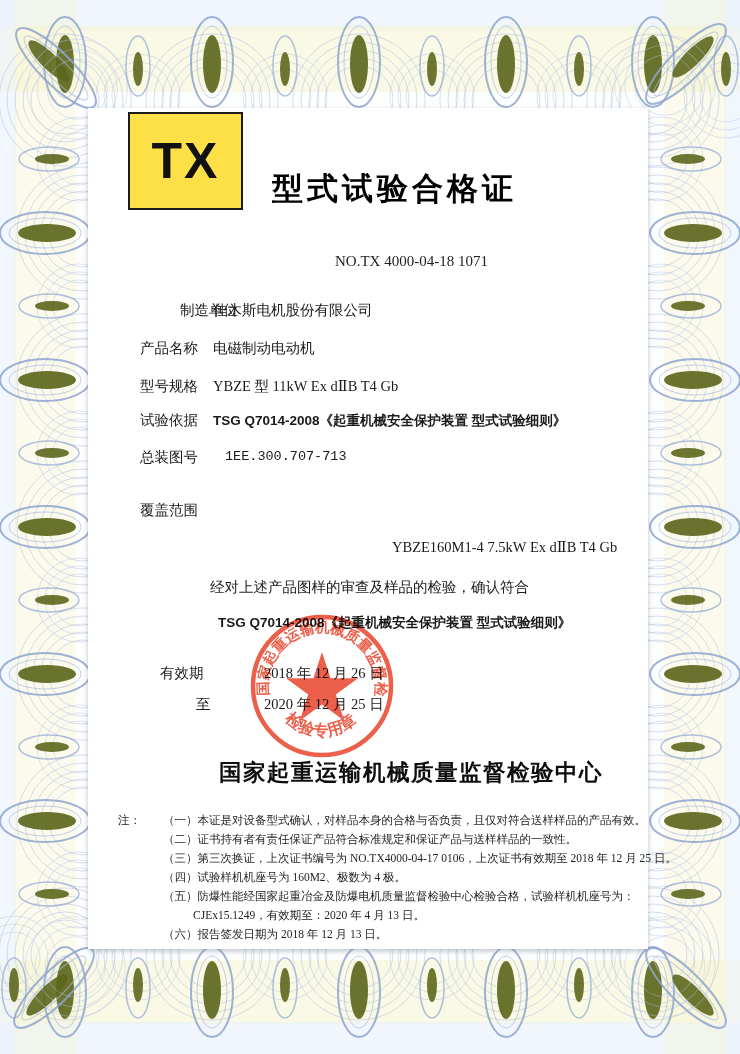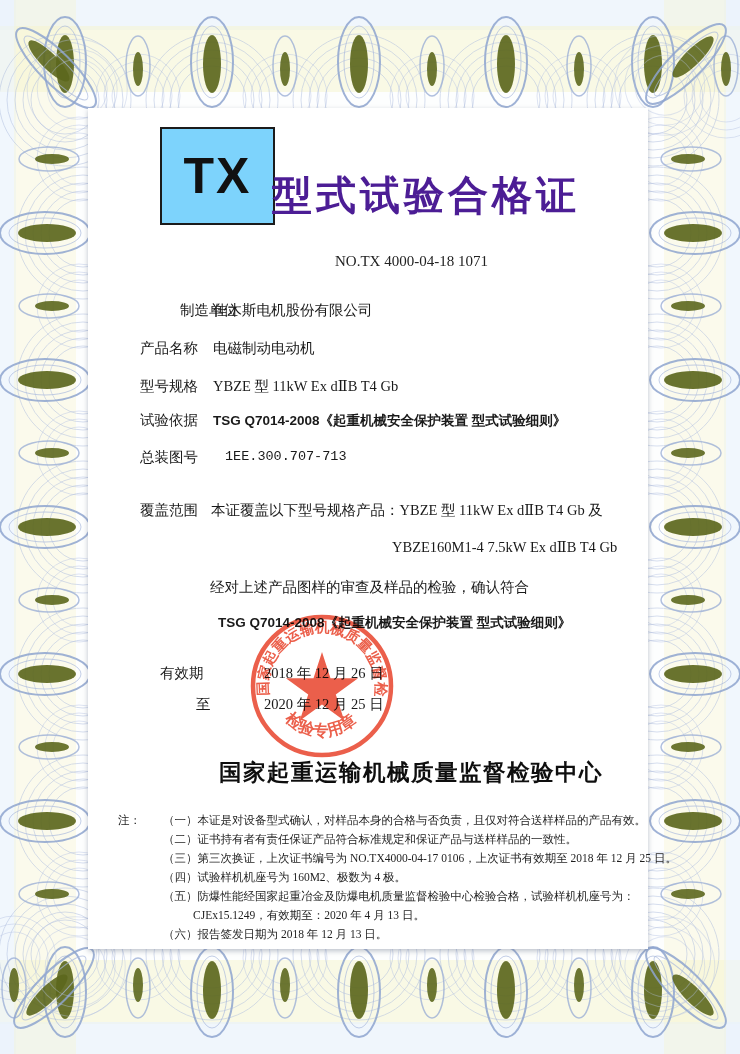--- a/index.html
+++ b/index.html
@@ -3,26 +3,26 @@
 <meta charset="utf-8">
 <style>
   * { margin:0; padding:0; box-sizing:border-box; }
   html,body { width:740px; height:1054px; }
   body { font-family:"Liberation Serif","DejaVu Serif",serif; background:#ffffff; }
   .page { position:relative; width:740px; height:1054px; overflow:hidden; background:#fdfefe; }
   .border-svg { position:absolute; left:0; top:0; z-index:0; }
   .panel { position:absolute; left:88px; top:108px; width:560px; height:841px;
            background:#ffffff; z-index:1; box-shadow:0 2px 5px rgba(110,120,140,.45); }
   .abs { position:absolute; white-space:nowrap; z-index:2; color:#1c1c1c; }
-  .tx-box { left:128px; top:127px; width:115px; height:98px; border:2.5px solid #1b1b1b;
-            display:flex; align-items:center; justify-content:center; background:#7dd3fc;margin-left:32px; }
+  .tx-box { left:128px; top:112px; width:115px; height:98px; border:2.5px solid #1b1b1b;
+            display:flex; align-items:center; justify-content:center; background:#fde047; }
   .tx-box span { font-family:"Liberation Sans","DejaVu Sans",sans-serif; font-weight:800;
                  font-size:50px; letter-spacing:2px; color:#111; }
   .title-small { left:345px; top:120px; font-size:25px; letter-spacing:4px; color:#151515; }
-  .title-big   { left:272px; top:168px; font-size:40px; letter-spacing:4px; font-weight:600; color:#4c1d95; }
+  .title-big   { left:272px; top:168px; font-size:31px; letter-spacing:4px; font-weight:600; color:#000000; }
   .cert-no     { left:335px; top:253px; font-size:15px; color:#222; }
   .f-label { font-size:14.5px; color:#1a1a1a; }
   .f-value { font-size:14.5px; color:#1a1a1a; }
   .f-bold  { font-family:"Liberation Sans","DejaVu Sans",sans-serif; font-weight:700; font-size:13.5px; }
   .f-mono  { font-family:"Liberation Mono","DejaVu Sans Mono",monospace; font-size:13.5px;margin-left:12px; }
   .authority { left:219px; top:757px; font-size:22.5px; font-weight:700; letter-spacing:1.5px; color:#0e0e0e; }
   .note { font-size:11.5px; color:#1e1e1e; }
   .stamp-wrap { position:absolute; left:247px; top:611px; width:150px; height:150px; z-index:3;
                 mix-blend-mode:multiply; opacity:.85; }
 </style>
@@ -145,21 +145,20 @@
   <div class="abs f-label" style="left:140px; top:377px;">型号规格</div>
   <div class="abs f-value" style="left:213px; top:377px;">YBZE 型 11kW Ex dⅡB T4 Gb</div>
 
   <div class="abs f-label" style="left:140px; top:411px;">试验依据</div>
   <div class="abs f-value f-bold" style="left:213px; top:412px;">TSG Q7014-2008《起重机械安全保护装置 型式试验细则》</div>
 
   <div class="abs f-label" style="left:140px; top:448px;">总装图号</div>
   <div class="abs f-value f-mono" style="left:213px; top:449px;">1EE.300.707-713</div>
 
   <div class="abs f-label" style="left:140px; top:501px;">覆盖范围</div>
-  <div class="abs f-value" style="left:211px; top:501px;">本证覆盖以下型号规格产品：YBZE 型 11kW Ex dⅡB T4 Gb 及</div>
   <div class="abs f-value" style="left:392px; top:539px;">YBZE160M1-4 7.5kW Ex dⅡB T4 Gb</div>
   <div class="abs f-value" style="left:210px; top:578px;">经对上述产品图样的审查及样品的检验，确认符合</div>
   <div class="abs f-value f-bold" style="left:218px; top:614px;">TSG Q7014-2008《起重机械安全保护装置 型式试验细则》</div>
 
   <div class="abs f-label" style="left:160px; top:664px;">有效期</div>
   <div class="abs f-value" style="left:264px; top:664px;">2018 年 12 月 26 日</div>
   <div class="abs f-label" style="left:196px; top:695px;">至</div>
   <div class="abs f-value" style="left:264px; top:695px;">2020 年 12 月 25 日</div>
 
   <div class="stamp-wrap">

